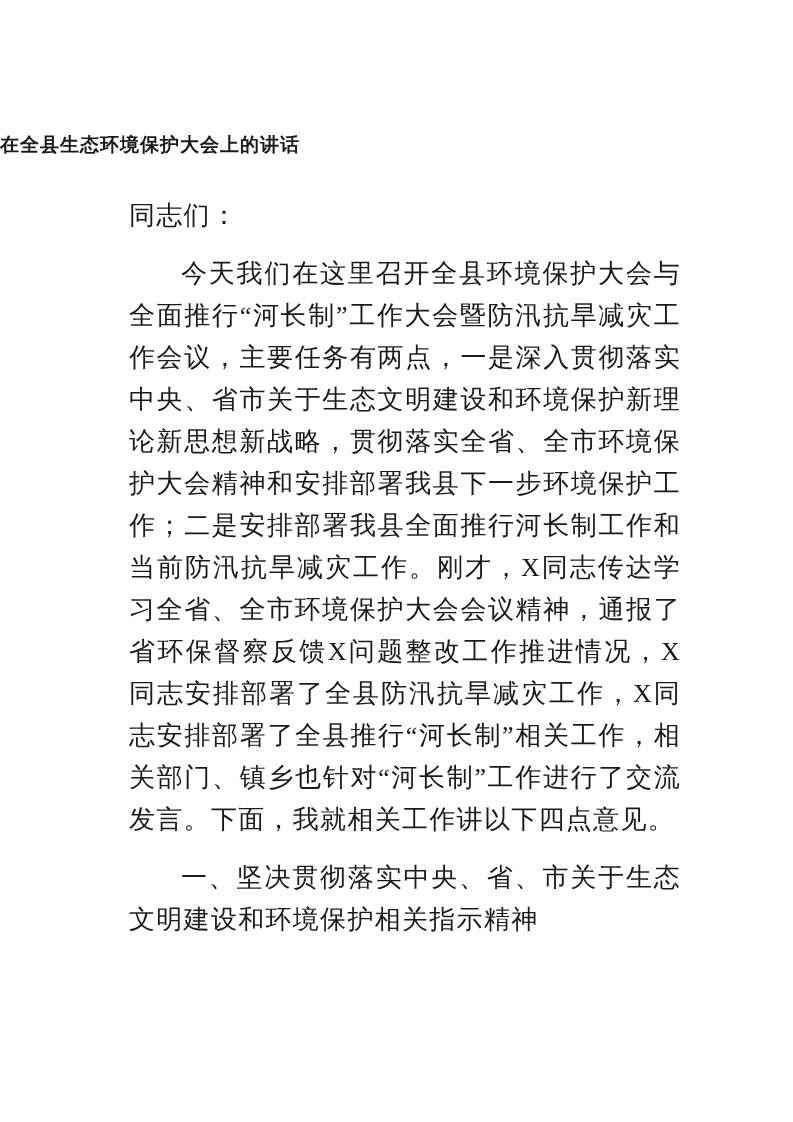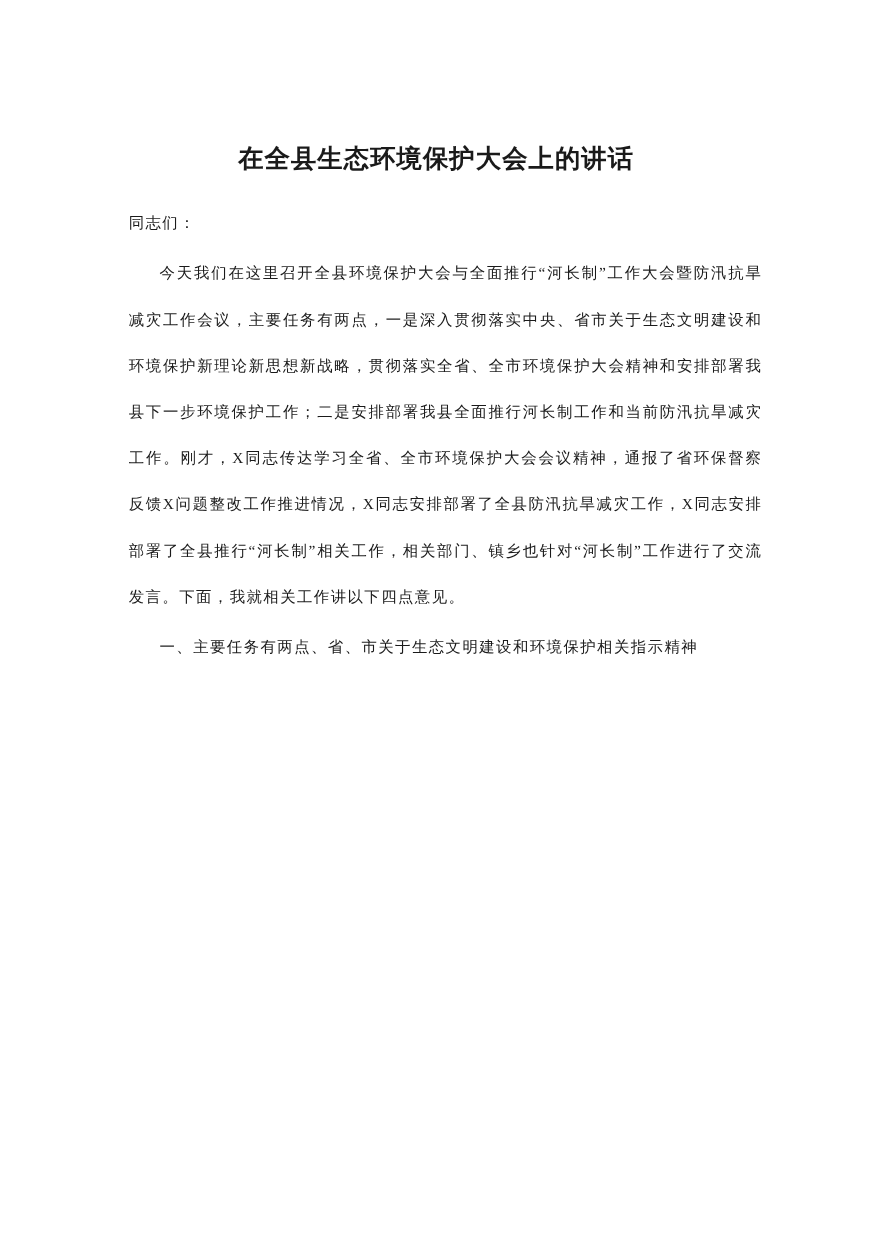--- a/index.html
+++ b/index.html
@@ -15,36 +15,36 @@
     overflow: hidden;
     font-family: "Liberation Serif", "DejaVu Serif", serif;
     color: #1a1a1a;
   }
   .doc-title {
     position: absolute;
     top: 128px;
     left: 0;
     width: 100%;
     margin: 0;
-    text-align: center;
-    font-size: 23px;
+    text-align: left;
+    font-size: 19px;
     line-height: 34px;
     font-weight: bold;
     letter-spacing: 1px;
     color: #1a1a1a;
   }
   .doc-body {
     position: absolute;
     top: 179px;
     left: 113px;
     width: 584px;
   }
   .para {
-    margin: 4px;
-    font-size: 14px;
+    margin: 16px;
+    font-size: 26px;
     line-height: 42px;
     letter-spacing: 1.3px;
     text-align: justify;
     text-justify: inter-ideograph;
     word-break: break-all;
   }
   .para.indent {
     text-indent: 2em;
   }
   .bold-run {
@@ -52,15 +52,15 @@
   }
 </style>
 </head>
 <body>
 
 <div class="page">
   <h1 class="doc-title">在全县生态环境保护大会上的讲话</h1>
   <div class="doc-body">
       <p class="para"><span class="text-run">同志们：</span></p>
       <p class="para indent"><span class="text-run">今天我们在这里召开全县环境保护大会与全面推行“河长制”工作大会暨防汛抗旱减灾工作会议，主要任务有两点，</span><span class="bold-run">一是</span><span class="text-run">深入贯彻落实中央、省市关于生态文明建设和环境保护新理论新思想新战略，贯彻落实全省、全市环境保护大会精神和安排部署我县下一步环境保护工作；</span><span class="bold-run">二是</span><span class="text-run">安排部署我县全面推行河长制工作和当前防汛抗旱减灾工作。刚才，X同志传达学习全省、全市环境保护大会会议精神，通报了省环保督察反馈X问题整改工作推进情况，X同志安排部署了全县防汛抗旱减灾工作，X同志安排部署了全县推行“河长制”相关工作，相关部门、镇乡也针对“河长制”工作进行了交流发言。下面，我就相关工作讲以下四点意见。</span></p>
-      <p class="para indent"><span class="text-run">一、主要任务有两点、省、市关于生态文明建设和环境保护相关指示精神</span></p>
+      <p class="para indent"><span class="text-run">一、坚决贯彻落实中央、省、市关于生态文明建设和环境保护相关指示精神</span></p>
     </div>
 </div>
 
 </body></html>

